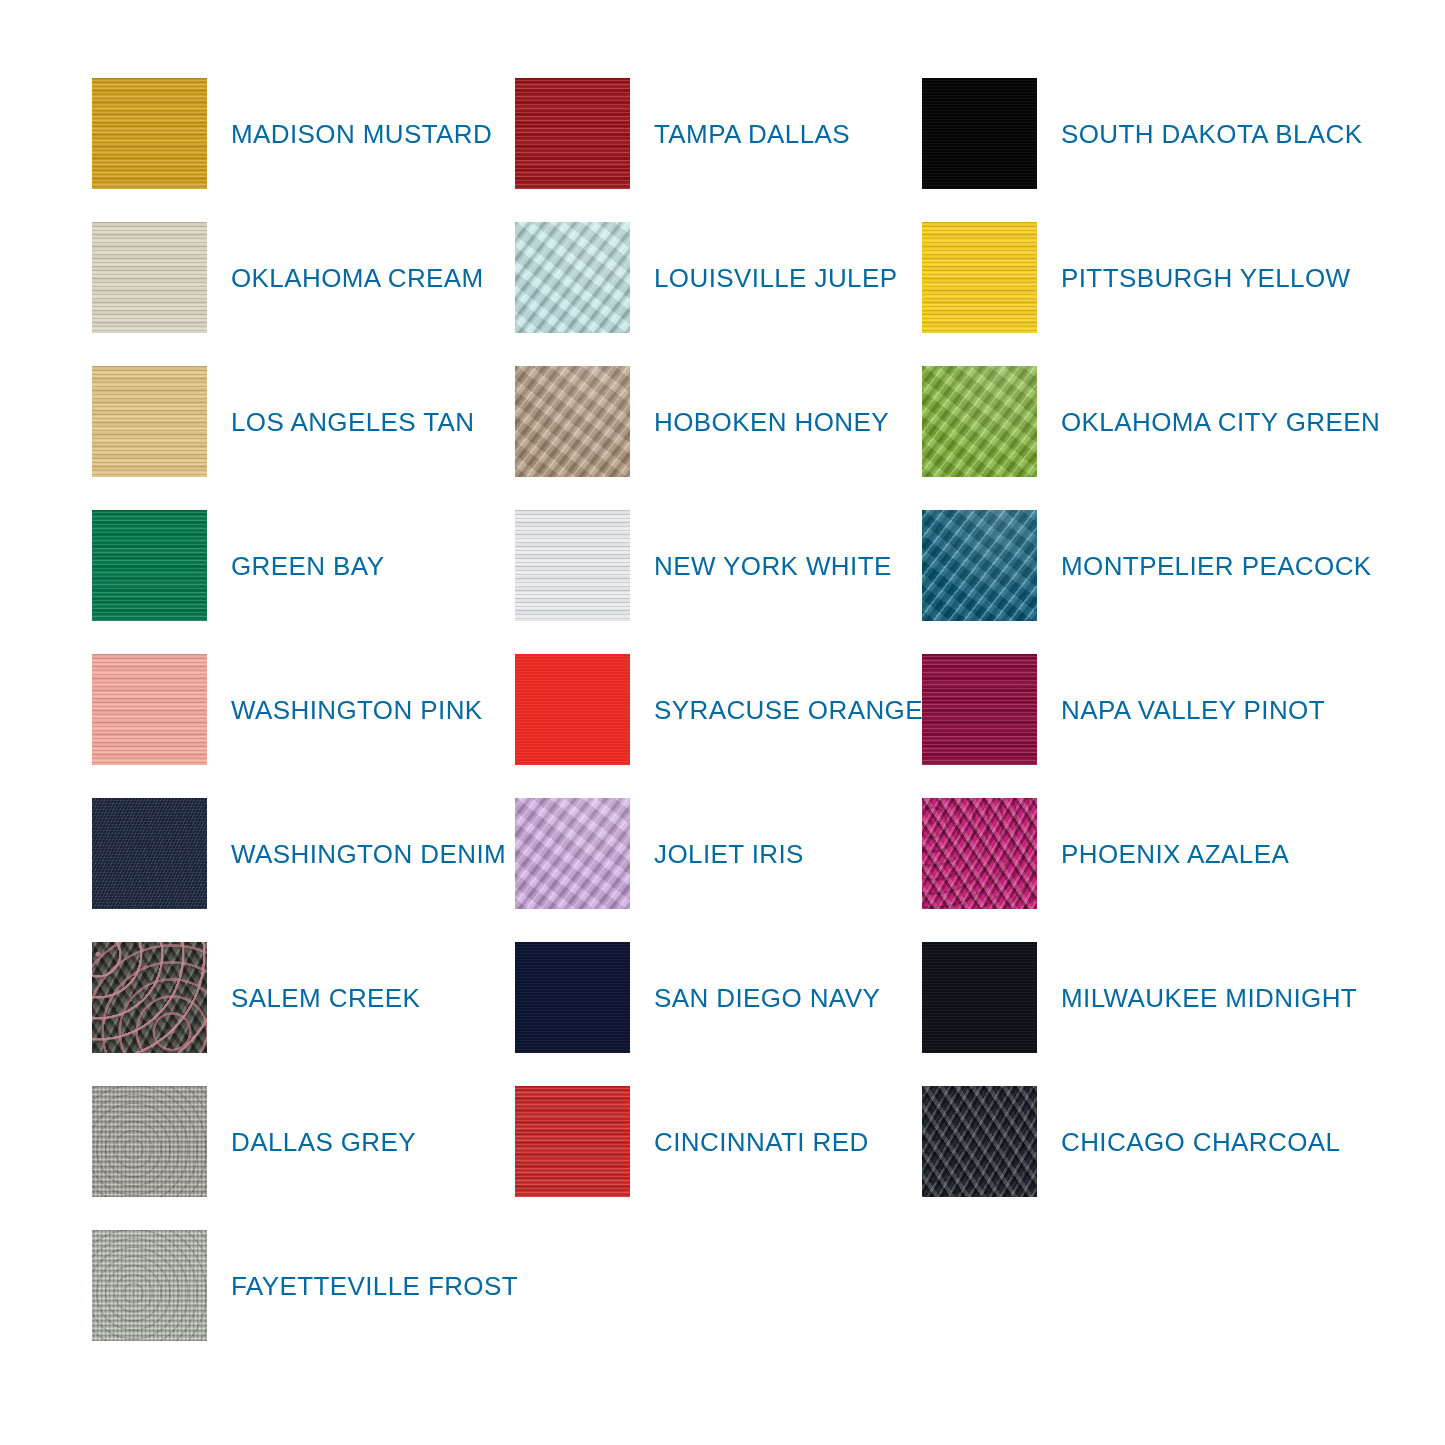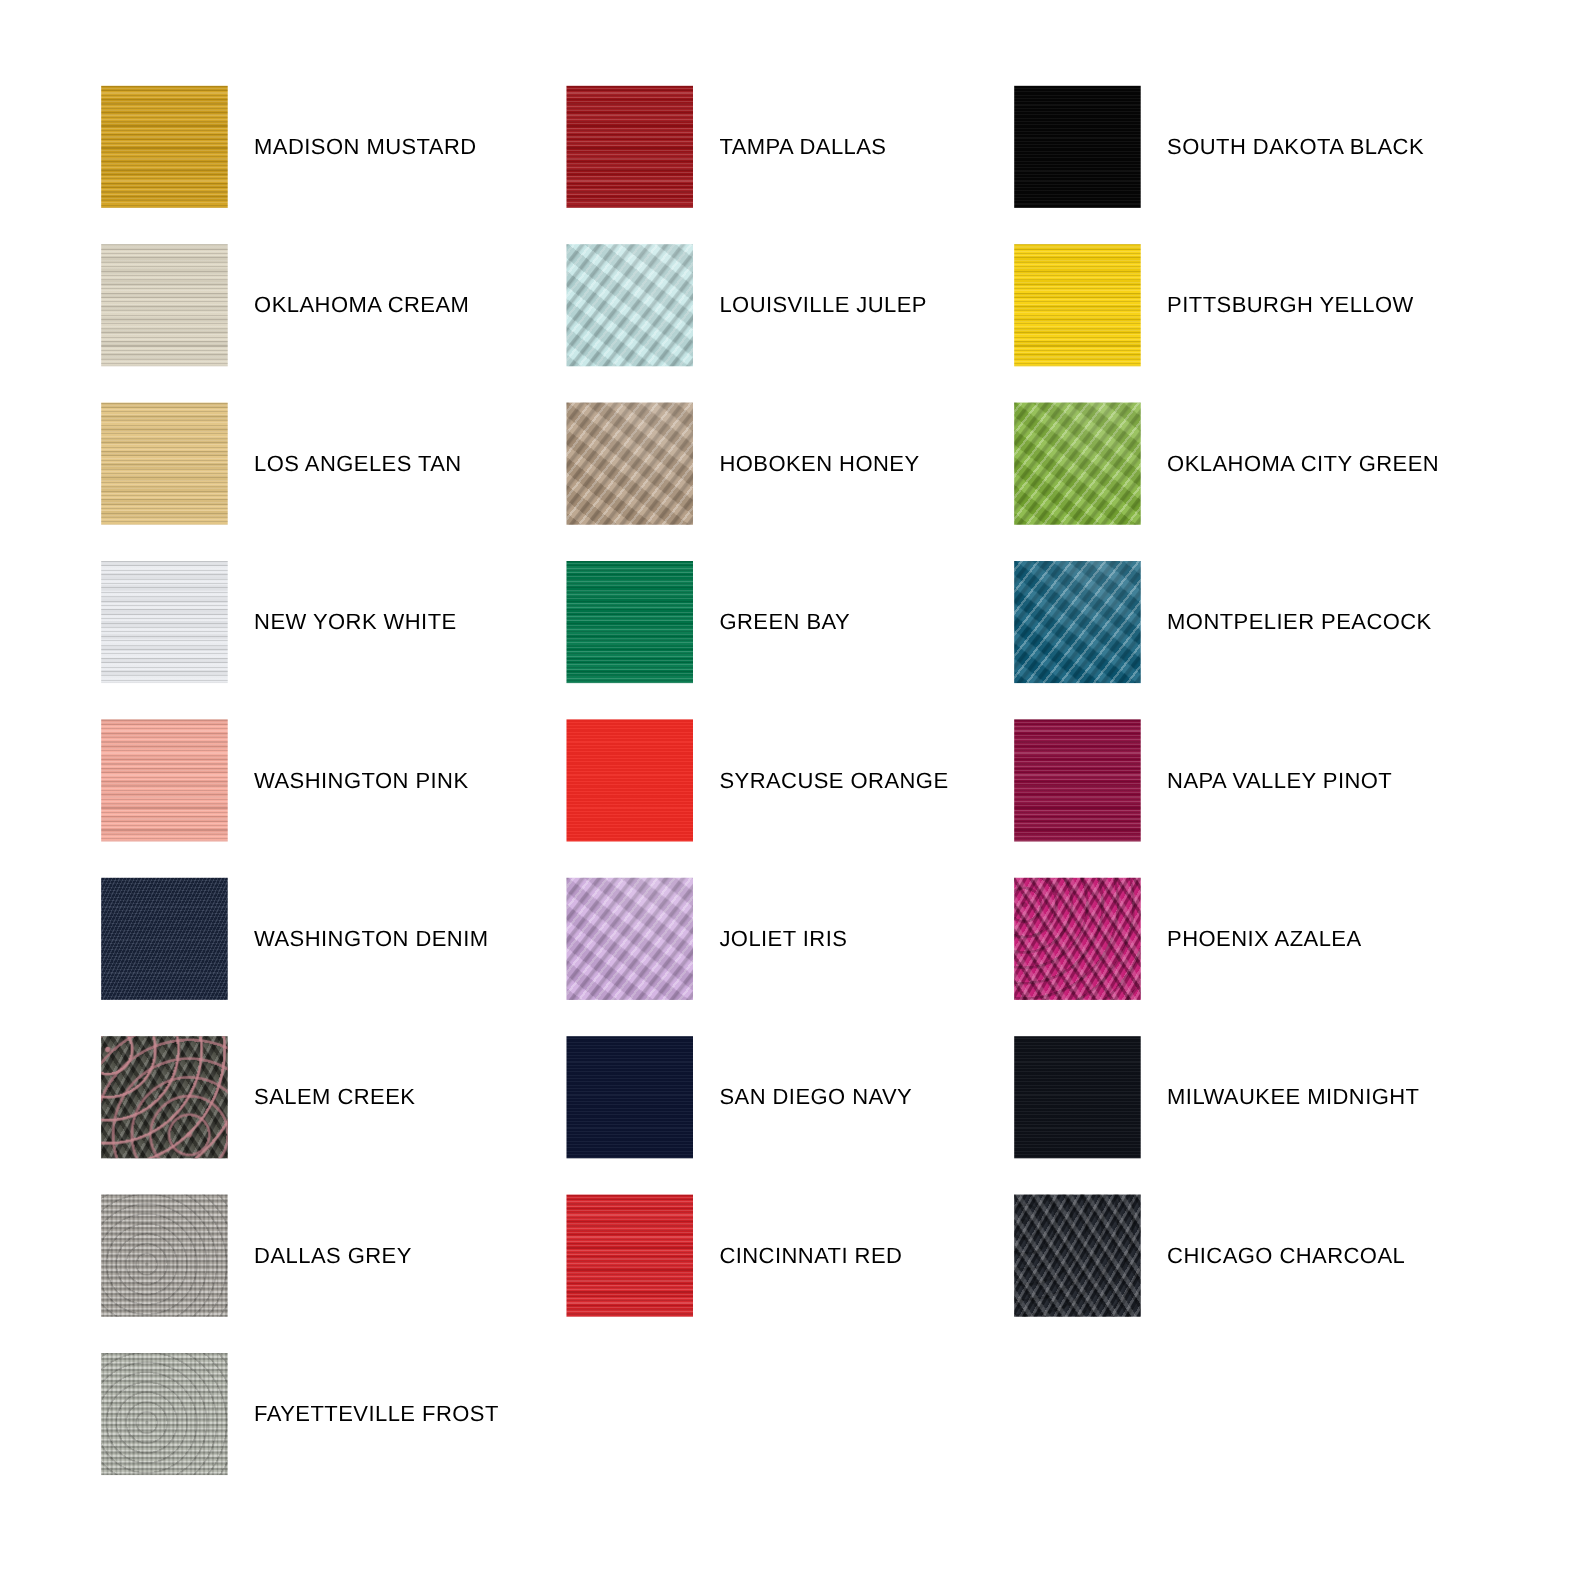--- a/index.html
+++ b/index.html
@@ -227,24 +227,24 @@
       repeating-radial-gradient(
         circle at 40% 55%,
         rgba(0,0,0,0.16) 0px,
         rgba(0,0,0,0.16) 1px,
         rgba(0,0,0,0.0) 2px,
         rgba(0,0,0,0.0) 9px);
     opacity: 1;
   }
 
   .swatch-label {
-    font-size: 20px;
+    font-size: 26px;
     line-height: 26px;
     letter-spacing: 0.4px;
-    color: #000000;
+    color: #0369a1;
     white-space: nowrap;
     margin-left: 24px;
     margin-top: 43px;
     font-weight: 400;
   }
 </style>
 </head>
 <body style="background: rgb(255, 255, 255);">
 
 <div id="swatch-board">
@@ -279,28 +279,28 @@
       </div>
       <div class="swatch-cell">
         <div class="swatch-chip tex-yarn" style="background-color: rgb(180, 155, 129);"></div>
         <div class="swatch-label">HOBOKEN HONEY</div>
       </div>
       <div class="swatch-cell">
         <div class="swatch-chip tex-yarn" style="background-color: rgb(127, 179, 53);"></div>
         <div class="swatch-label">OKLAHOMA CITY GREEN</div>
       </div>
       <div class="swatch-cell">
+        <div class="swatch-chip " style="background-color: rgb(0, 119, 74);"></div>
+        <div class="swatch-label">GREEN BAY</div>
+      </div>
+      <div class="swatch-cell">
         <div class="swatch-chip " style="background-color: rgb(233, 235, 239);"></div>
         <div class="swatch-label">NEW YORK WHITE</div>
       </div>
       <div class="swatch-cell">
-        <div class="swatch-chip " style="background-color: rgb(0, 119, 74);"></div>
-        <div class="swatch-label">GREEN BAY</div>
-      </div>
-      <div class="swatch-cell">
         <div class="swatch-chip tex-yarn" style="background-color: rgb(10, 92, 122);"></div>
         <div class="swatch-label">MONTPELIER PEACOCK</div>
       </div>
       <div class="swatch-cell">
         <div class="swatch-chip " style="background-color: rgb(246, 169, 155);"></div>
         <div class="swatch-label">WASHINGTON PINK</div>
       </div>
       <div class="swatch-cell">
         <div class="swatch-chip tex-flat" style="background-color: rgb(238, 42, 35);"></div>
         <div class="swatch-label">SYRACUSE ORANGE</div>

